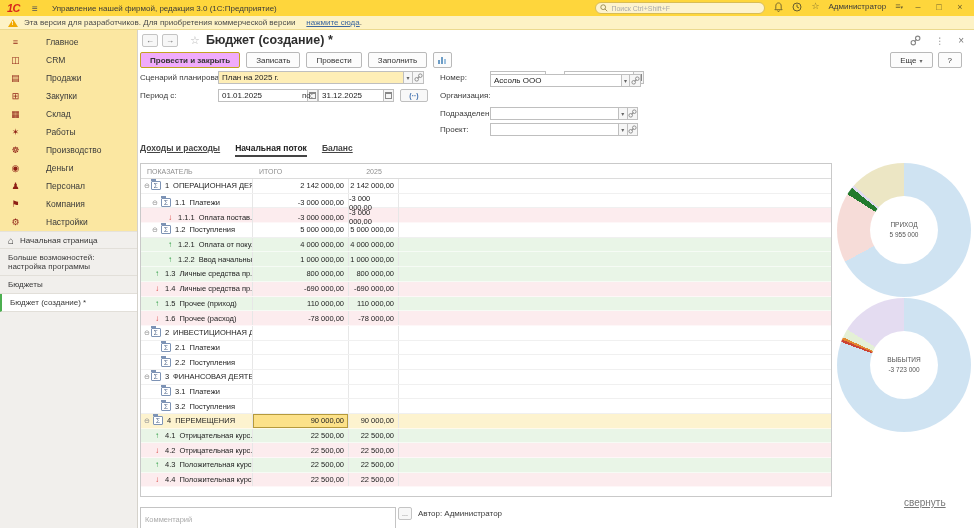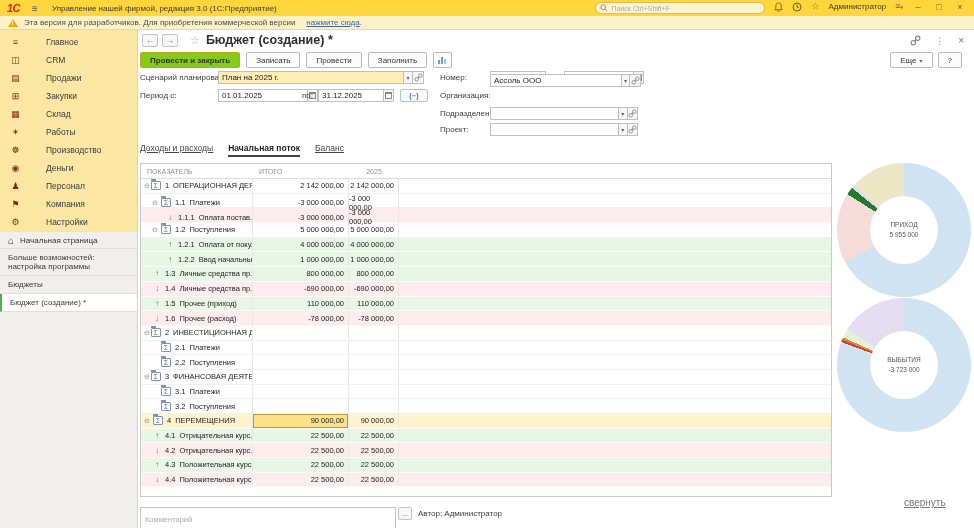--- a/index.html
+++ b/index.html
@@ -47,41 +47,41 @@
     font-size:8px; color:#666; display:flex; align-items:center; justify-content:center; }
   .fav-star { color:#b9b9b9; font-size:11px; margin:0 2px 0 8px; }
   .page-title { font-size:12.5px; color:#2e2e2e; font-weight:bold; }
   .hdr-icons { position:absolute; right:10px; top:5px; display:flex; gap:14px; align-items:center; color:#777; }
   .hdr-icons .dots { font-size:9px; }
   .hdr-icons .x { font-size:10px; }
   
   .toolbar { position:absolute; left:2px; top:22px; display:flex; gap:6px; align-items:center; }
   .btn { height:16px; border:1px solid #b9b9b9; border-radius:2px; background:#fcfcfc;
     font-size:8px; color:#333; padding:0 9px; display:flex; align-items:center; }
-  .btn.primary { background:#84cc16; border-color:#c2a322; font-weight:bold; }
+  .btn.primary { background:#f0abfc; border-color:#c2a322; font-weight:bold; }
   .btn.iconbtn { padding:0 3px; }
   .toolbar-right { position:absolute; right:12px; top:22px; display:flex; gap:5px; }
   .chev { font-size:6px; color:#666; margin-left:3px; }
   
   .flabel { position:absolute; font-size:8px; color:#3a3a3a; height:13px; line-height:13px; }
   .fld { position:absolute; display:flex; align-items:stretch; height:13px; }
   .fld input { border:1px solid #bfbfbf; font-size:8px; padding:0 3px; width:100%; outline:none; color:#222; font-family:"Liberation Sans",sans-serif; }
   .fld input.req { background:#feeeb6; }
   .mini-btn { width:10px; border:1px solid #bfbfbf; border-left:none; background:#f6f6f6;
     display:flex; align-items:center; justify-content:center; font-size:6px; color:#666; }
   .chain-btn { width:12px; border:1px solid #bfbfbf; border-left:none; background:#f6f6f6;
     display:flex; align-items:center; justify-content:center; }
   .cal-btn { width:11px; border:1px solid #bfbfbf; border-left:none; background:#f6f6f6;
     display:flex; align-items:center; justify-content:center; }
   .cal-glyph { width:7px; height:7px; border:1px solid #888; border-top:2.5px solid #888; }
   .period-btn { position:absolute; width:28px; height:13px; border:1px solid #bfbfbf; border-radius:2px; background:#f8f8f8;
     color:#3f6fae; font-size:7px; font-weight:bold; display:flex; align-items:center; justify-content:center; }
   
   .tabs { position:absolute; left:2px; top:113px; display:flex; gap:15px; font-size:8.5px; }
-  .tab { color:#444; text-decoration:underline; padding-bottom:2px; }
+  .tab { color:#444; text-decoration:underline; padding-bottom:2px;font-weight:bold; }
   .tab.active { font-weight:bold; color:#222; text-decoration:none; border-bottom:2px solid #444; }
   
   .grid { position:absolute; left:2px; top:133px; width:692px; height:334px; border:1px solid #c9c9c9; background:#fff; overflow:hidden; }
   .trow, .thead { display:grid; grid-template-columns:112px 96px 50px 1fr; align-items:center; }
   .thead { height:15px; border-bottom:1px solid #dcdcdc; color:#8f8f8f; font-size:7px; }
   .thead div { padding-left:6px; }
   .thead div:nth-child(3) { text-align:center; padding:0; }
   .trow { height:14.7px; font-size:7.5px; border-bottom:1px solid rgba(255,255,255,0.6); }
   .trow.bg-white { background:#fff; border-bottom:1px solid #f0f0f0; }
   .trow.bg-green { background:#e9f5e7; }

